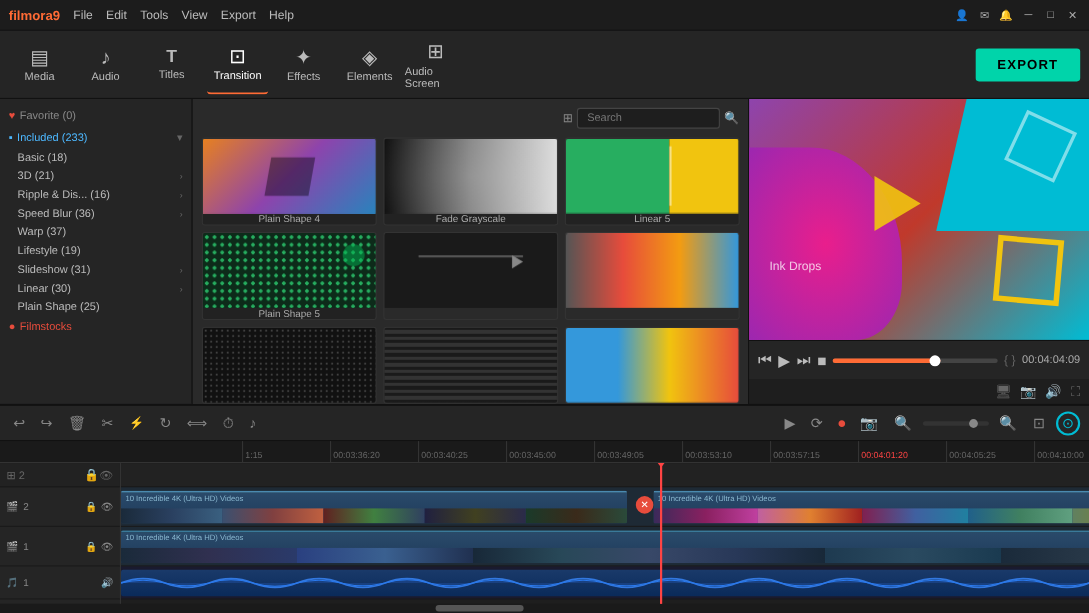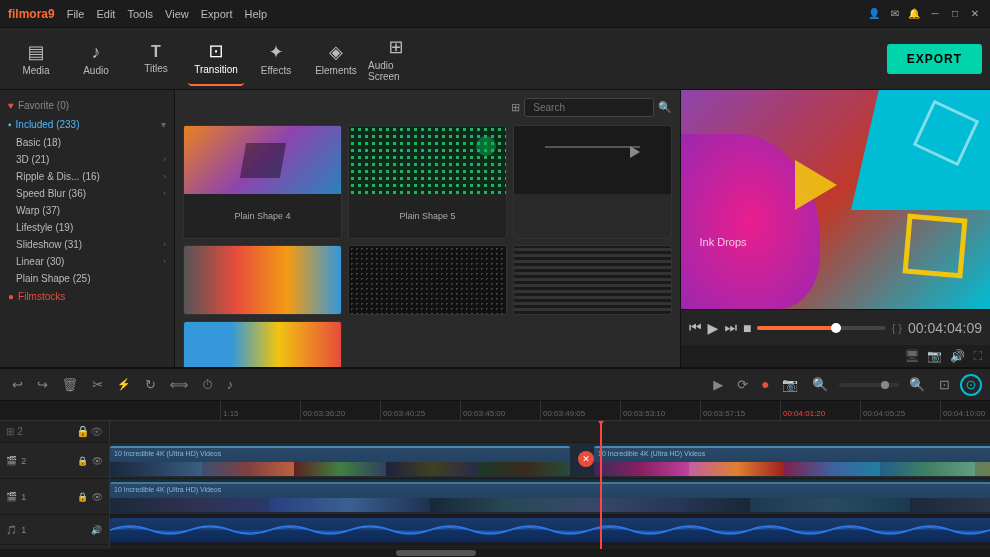--- a/index.html
+++ b/index.html
@@ -172,21 +172,21 @@
     .effect-thumb {
       width: 100%;
       height: 68px;
       background: #1a1a1a;
       position: relative;
       overflow: hidden;
     }
     .effect-label {
       font-size: 9px;
       color: #aaa;
-      padding: 17px 4px;
+      padding: 0 4px;
       background: #222;
       text-align: center;
     }
 
     
     #preview-panel {
       width: 310px;
       background: #1a1a1a;
       border-left: 1px solid #111;
       display: flex;
@@ -229,21 +229,21 @@
       position: absolute;
       right: 35%;
       top: 50%;
       transform: translateY(-50%);
       width: 10px;
       height: 10px;
       background: #fff;
       border-radius: 50%;
     }
     .time-display {
-      font-size: 14px;
+      font-size: 10px;
       color: #aaa;
       white-space: nowrap;
     }
 
     
     #timeline {
       height: 190px;
       background: #1e1e1e;
       border-top: 2px solid #111;
       display: flex;
@@ -507,21 +507,35 @@
       <div class="effect-item">
         <div class="effect-thumb thumb-plain-shape-4">
           <div style="position:absolute;inset:0;background:linear-gradient(135deg,#e67e22,#8e44ad,#2980b9);opacity:0.9;"></div>
           <div style="position:absolute;bottom:0;left:0;right:0;top:0;display:flex;align-items:center;justify-content:center;">
             <div style="width:40px;height:35px;background:rgba(0,0,0,0.4);transform:skew(-10deg);"></div>
           </div>
         </div>
         <div class="effect-label">Plain Shape 4</div>
       </div>
 
-
+      <div class="effect-item">
+        <div class="effect-thumb" style="background:linear-gradient(to right,#111 0%,#888 50%,#ddd 100%);">
+          <div style="position:absolute;inset:0;background:radial-gradient(ellipse at 50% 50%,rgba(255,255,255,0.1),transparent);"></div>
+        </div>
+        <div class="effect-label">Fade Grayscale</div>
+      </div>
+
+      <div class="effect-item">
+        <div class="effect-thumb" style="background:#222;display:flex;align-items:center;justify-content:center;">
+          <div style="position:absolute;left:0;top:0;width:60%;height:100%;background:#27ae60;"></div>
+          <div style="position:absolute;right:0;top:0;width:40%;height:100%;background:#f1c40f;"></div>
+          <div style="position:absolute;width:2px;height:80%;top:10%;background:rgba(255,255,255,0.5);left:60%;"></div>
+        </div>
+        <div class="effect-label">Linear 5</div>
+      </div>
 
       <div class="effect-item">
         <div class="effect-thumb thumb-dots" style="background-color:#0d2b1a;background-image:radial-gradient(#27ae60 1.5px,transparent 1.5px);background-size:7px 7px;">
           <div style="position:absolute;top:10px;right:10px;width:20px;height:20px;background:rgba(0,180,80,0.5);border-radius:50%;"></div>
         </div>
         <div class="effect-label">Plain Shape 5</div>
       </div>
 
       <div class="effect-item">
         <div class="effect-thumb" style="background:#1a1a1a;display:flex;align-items:center;justify-content:center;">

